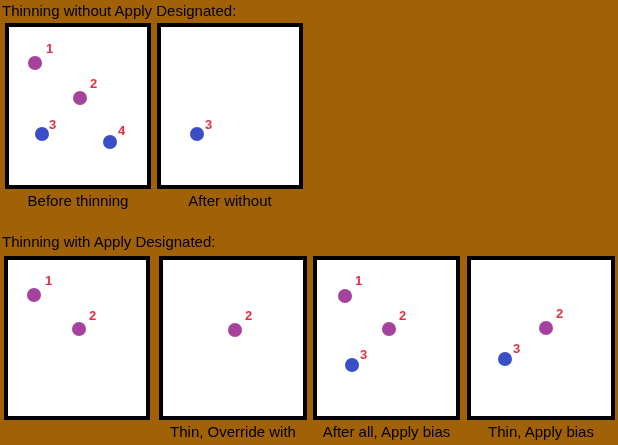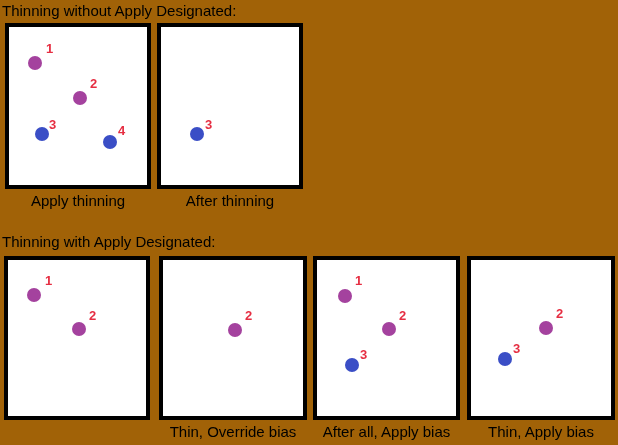--- a/index.html
+++ b/index.html
@@ -59,23 +59,23 @@
       <div class="dot-label" style="left: 40px; top: 91px; color: rgb(230, 46, 66);">3</div>
       <div class="dot" style="left: 94px; top: 108px; background: rgb(58, 78, 198);"></div>
       <div class="dot-label" style="left: 109px; top: 97px; color: rgb(230, 46, 66);">4</div>
     </div>
 
   <div class="panel" style="left:157px; top:23px; width:146px; height:166px;">
       <div class="dot" style="left: 29px; top: 100px; background: rgb(58, 78, 198);"></div>
       <div class="dot-label" style="left: 44px; top: 91px; color: rgb(230, 46, 66);">3</div>
     </div>
 
-  <div class="caption" style="left:5px; top:192px; width:146px;">Apply thinning</div>
+  <div class="caption" style="left:5px; top:192px; width:146px;">Before thinning</div>
 
-  <div class="caption" style="left:157px; top:192px; width:146px;">After thinning</div>
+  <div class="caption" style="left:157px; top:192px; width:146px;">After without</div>
 
   <div class="section-title" style="left:2px; top:233px;">Thinning with Apply Designated:</div>
 
   <div class="panel" style="left:4px; top:256px; width:146px; height:164px;">
       <div class="dot" style="left: 19px; top: 28px; background: rgb(164, 66, 158);"></div>
       <div class="dot-label" style="left: 37px; top: 14px; color: rgb(230, 46, 66);">1</div>
       <div class="dot" style="left: 64px; top: 62px; background: rgb(164, 66, 158);"></div>
       <div class="dot-label" style="left: 81px; top: 49px; color: rgb(230, 46, 66);">2</div>
     </div>
 
@@ -94,19 +94,19 @@
     </div>
 
   <div class="panel" style="left:467px; top:256px; width:148px; height:164px;">
       <div class="dot" style="left: 68px; top: 61px; background: rgb(164, 66, 158);"></div>
       <div class="dot-label" style="left: 85px; top: 47px; color: rgb(230, 46, 66);">2</div>
       <div class="dot" style="left: 27px; top: 92px; background: rgb(58, 78, 198);"></div>
       <div class="dot-label" style="left: 42px; top: 82px; color: rgb(230, 46, 66);">3</div>
     </div>
 
 
-  <div class="caption" style="left:159px; top:423px; width:148px;">Thin, Override bias</div>
+  <div class="caption" style="left:159px; top:423px; width:148px;">Thin, Override with</div>
 
   <div class="caption" style="left:313px; top:423px; width:147px;">After all, Apply bias</div>
 
   <div class="caption" style="left:467px; top:423px; width:148px;text-align:center;">Thin, Apply bias</div>
 
 </div>
 
 </body></html>

